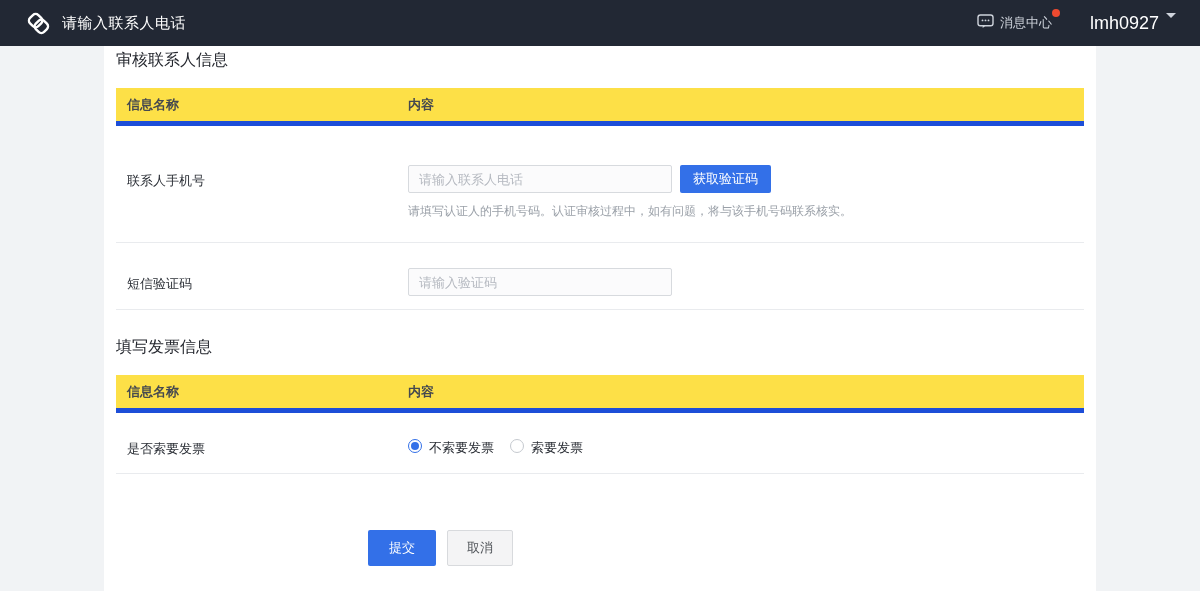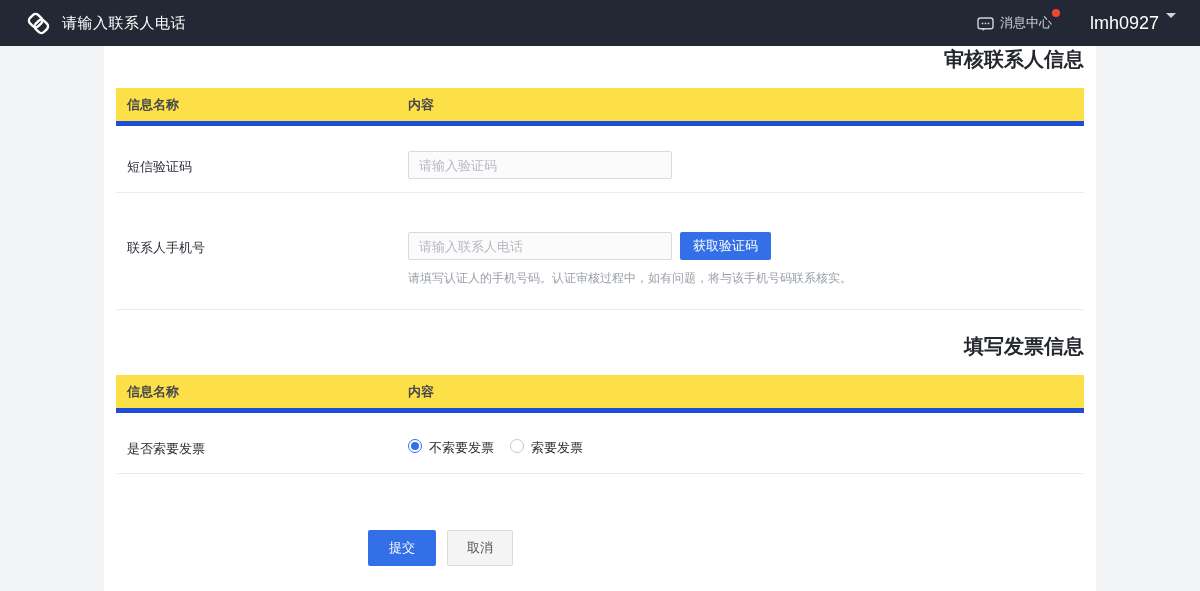--- a/index.html
+++ b/index.html
@@ -17,21 +17,21 @@
     display: flex;
     align-items: center;
     padding: 0 24px 0 25px;
     color: #fff;
   }
   .brand { display: flex; align-items: center; }
   .logo { width: 27px; height: 27px; margin-right: 10px; flex: none; }
   .brand-title { font-size: 15px; color: #ffffff; letter-spacing: 0.5px; }
   .header-right { margin-left: auto; display: flex; align-items: center; }
   .msg-center {
-    display: flex; align-items: flex-end; position: relative;
+    display: flex; align-items: flex-start; position: relative;
     color: #ced3db; font-size: 13px; cursor: pointer;
   }
   .msg-icon { width: 17px; height: 15px; margin-right: 6px; }
   .notif-dot {
     position: absolute; top: -5px; right: -8px;
     width: 8px; height: 8px; border-radius: 50%;
     background: #ee4a30;
   }
   .user-menu {
     display: flex; align-items: flex-start;
@@ -46,22 +46,22 @@
 
   
   .page { height: 545px; overflow: hidden; }
   .card {
     width: 992px; height: 100%;
     margin: 0 auto;
     background: #ffffff;
     padding: 5px 12px 0 12px;
   }
   .section-title {
-    font-size: 20px; line-height: 17px; font-weight: 700;
-    color: #24272e; margin: 0 0 20px 0; text-align: right;
+    font-size: 16px; line-height: 17px; font-weight: 400;
+    color: #24272e; margin: 0 0 20px 0;
   }
   .section-title.second { margin-top: 28px; }
 
   
   .thead {
     height: 38px; background: #fde047;
     display: flex; align-items: center;
     font-size: 13px; font-weight: 700; color: #45494f;
     border-bottom: 5px solid #1d4ed8;
   }
@@ -167,37 +167,37 @@
 <div class="page">
   <div class="card">
 
     <h2 class="section-title">审核联系人信息</h2>
 
     <div class="thead">
       <div class="cell-label">信息名称</div>
       <div class="cell-content">内容</div>
     </div>
 
-    <div class="trow row-sms">
-      <div class="cell-label">短信验证码</div>
-      <div class="cell-content">
-        <div class="input-line">
-          <input class="text-input" type="text" placeholder="请输入验证码" style="">
-        </div>
-      </div>
-    </div>
-
     <div class="trow row-phone">
       <div class="cell-label">联系人手机号</div>
       <div class="cell-content">
         <div class="input-line">
           <input class="text-input" type="text" placeholder="请输入联系人电话" style="">
           <button class="btn-code">获取验证码</button>
         </div>
         <div class="helper">请填写认证人的手机号码。认证审核过程中，如有问题，将与该手机号码联系核实。</div>
+      </div>
+    </div>
+
+    <div class="trow row-sms">
+      <div class="cell-label">短信验证码</div>
+      <div class="cell-content">
+        <div class="input-line">
+          <input class="text-input" type="text" placeholder="请输入验证码" style="">
+        </div>
       </div>
     </div>
 
     <h2 class="section-title second">填写发票信息</h2>
 
     <div class="thead">
       <div class="cell-label">信息名称</div>
       <div class="cell-content">内容</div>
     </div>
 

